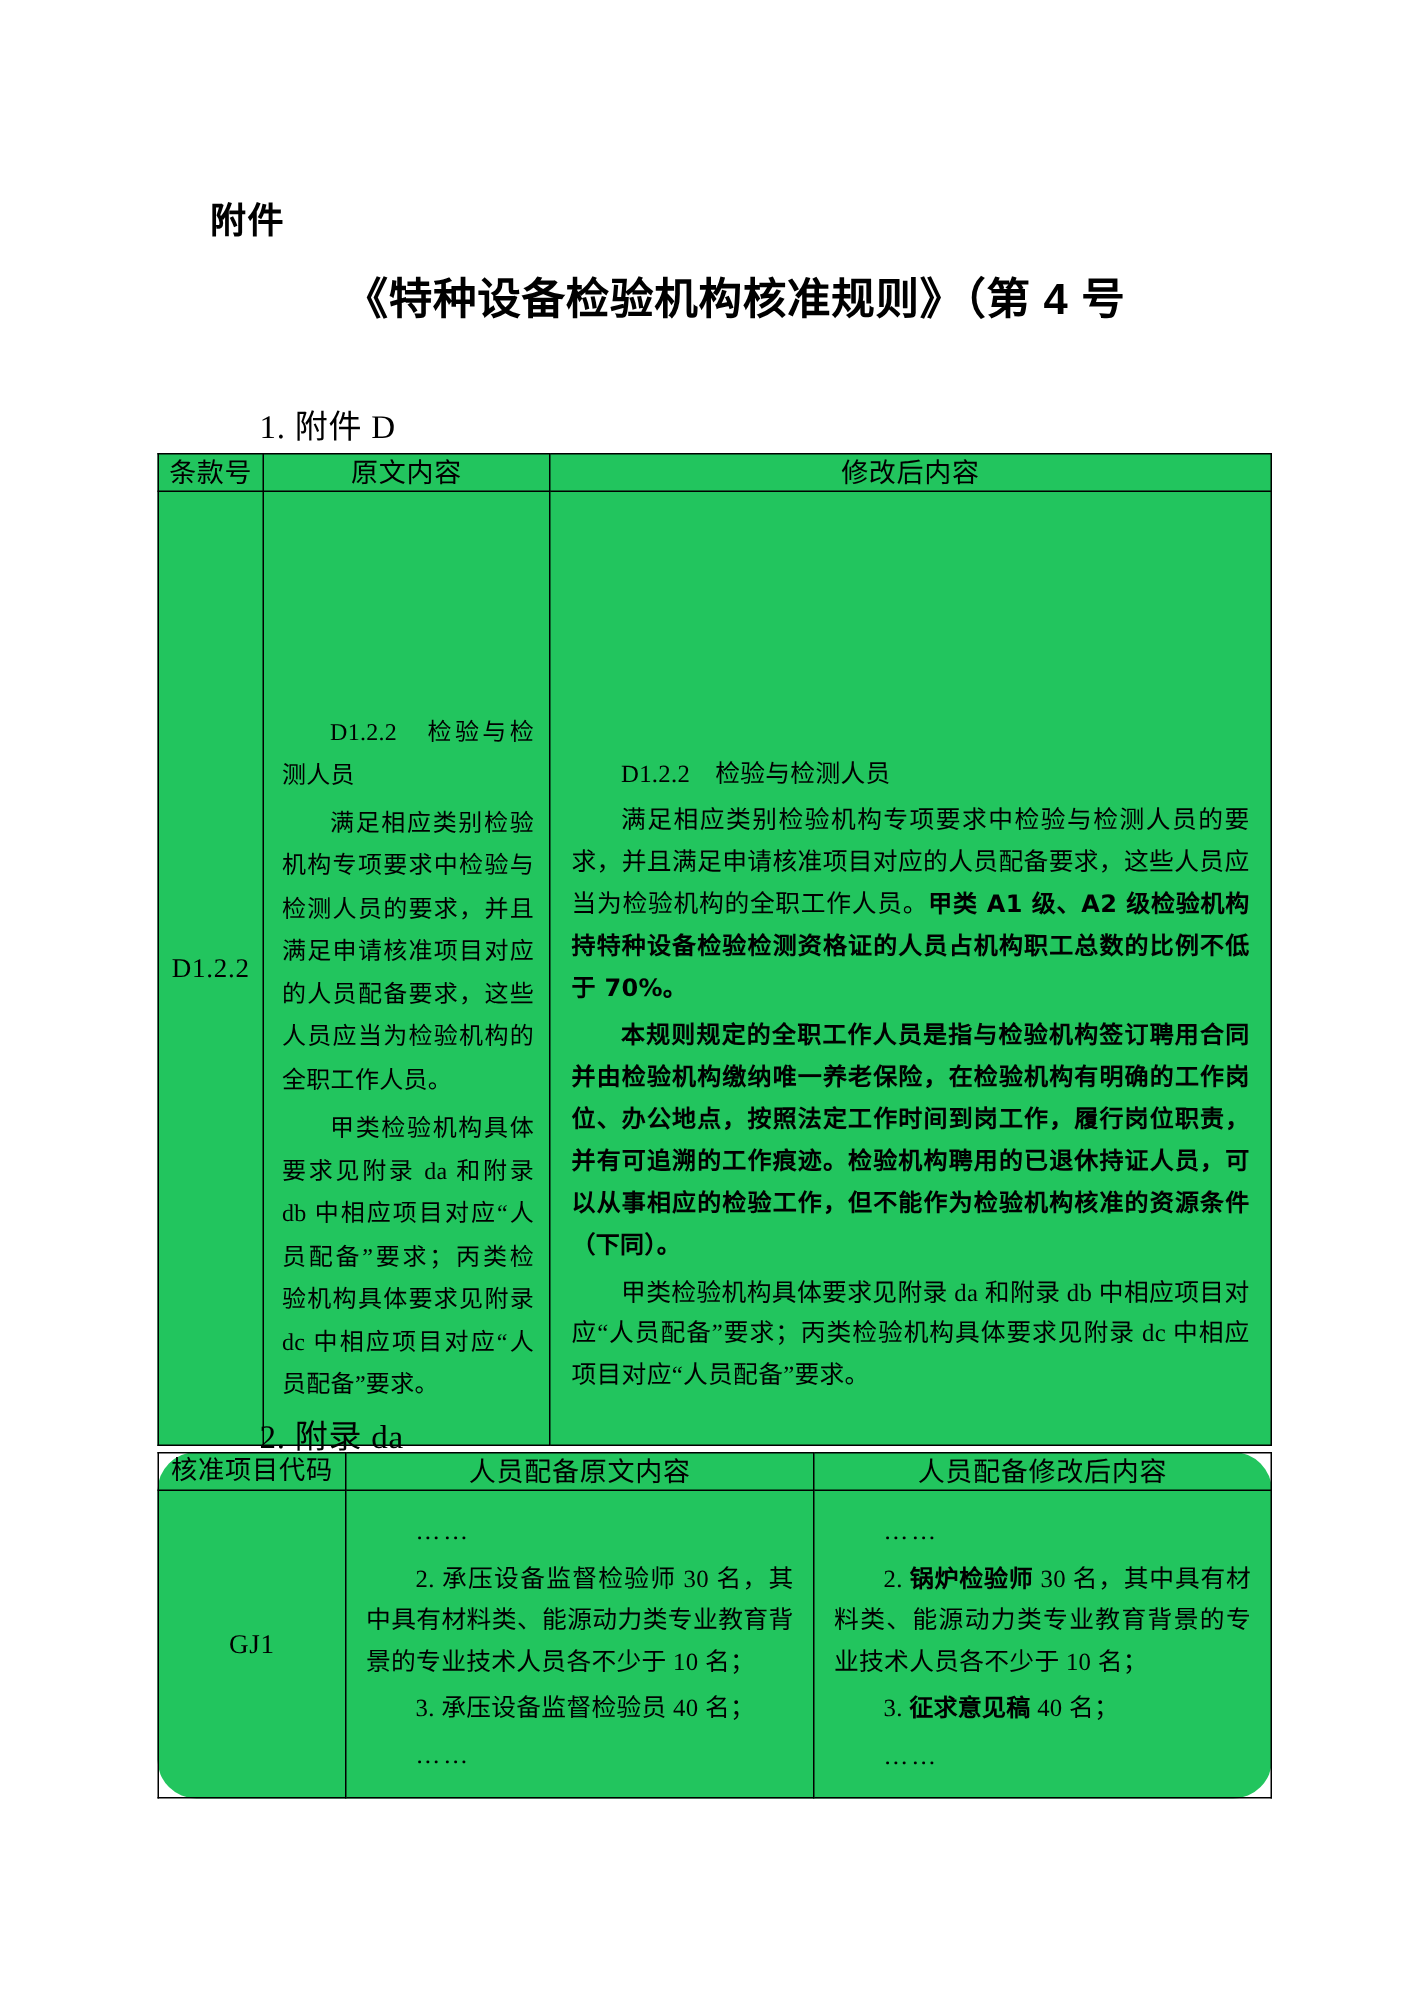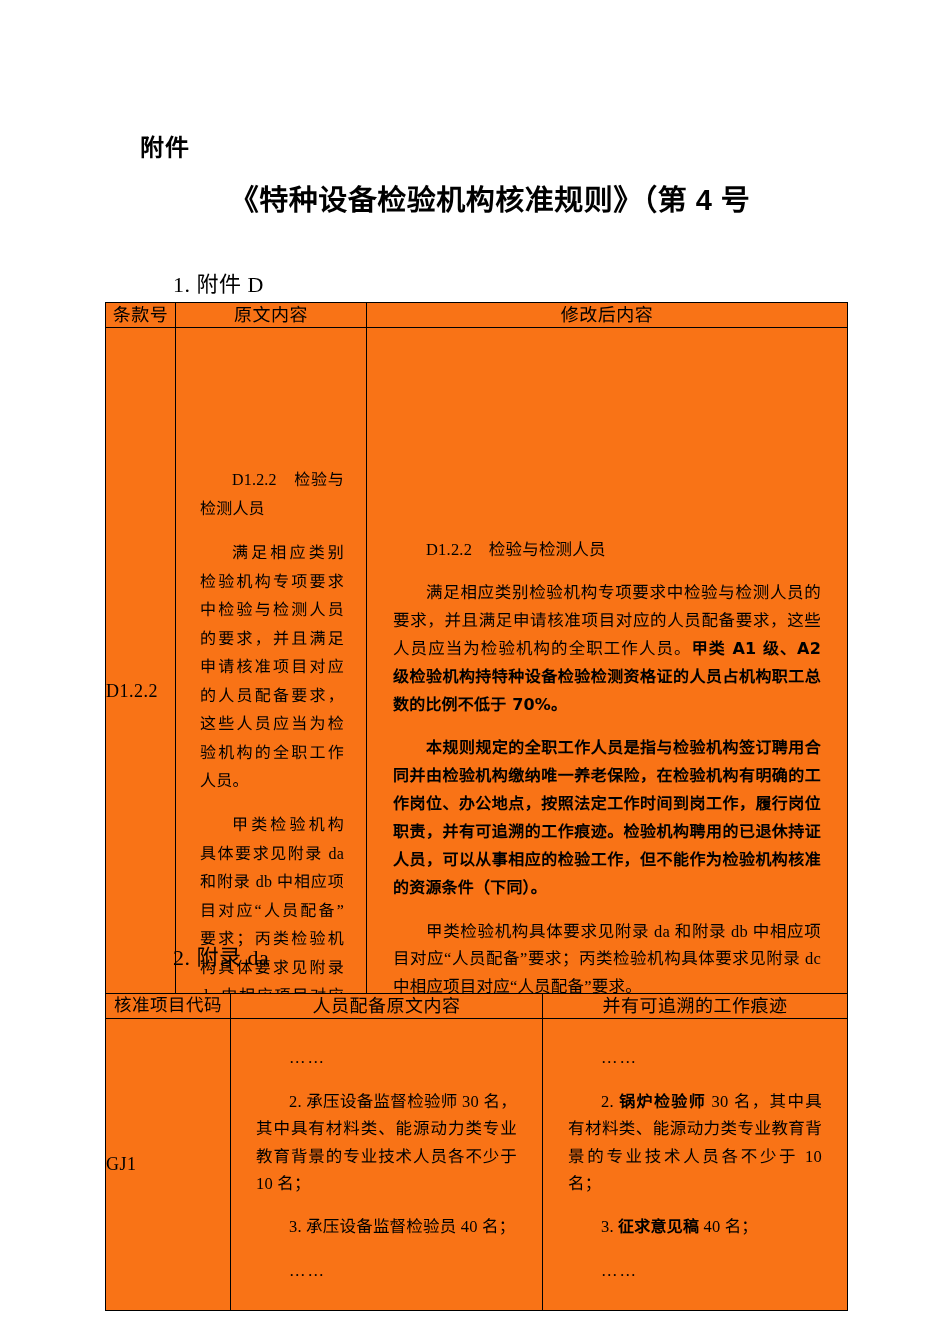--- a/index.html
+++ b/index.html
@@ -58,62 +58,62 @@
     margin-left: 28px;
   }
   #sec1 { left: 145px; top: 272px; }
   #sec2 { left: 145px; top: 945px; }
 
   
   table.doc-table {
     position: absolute;
     border-collapse: collapse;
     table-layout: fixed;
-    background: #f97316;
+    background: #22c55e;
   }
   table.doc-table td,
   table.doc-table th {
     border: 1.6px solid #000;
     vertical-align: middle;
     padding: 0;
     font-weight: normal;
   }
 
   #table1 { left: 105px; top: 302px; width: 742px; }
-  #table2 { left: 105px; top: 993px; width: 742px; }
+  #table2 { left: 105px; top: 968px; width: 742px; border-radius: 26px; }
 
   .th-cell {
     text-align: center;
     font-size: 18px;
     line-height: 1.35;
     padding: 7px 4px 8px 4px;
     letter-spacing: 0.5px;
   }
   .th-cell.narrow { font-size: 17.5px; }
 
   .code-cell {
-    text-align: left;
+    text-align: center;
     font-size: 18px;
     letter-spacing: 0.5px;
     vertical-align: middle;
   }
 
   .body-cell {
     vertical-align: top;
     padding: 0;
   }
   .body-cell .inner {
     font-size: 16.5px;
     line-height: 1.62;
     letter-spacing: 0.2px;
     text-align: justify;
     text-justify: inter-ideograph;
   }
   .body-cell .inner p {
-    margin: 16px;
+    margin: 4px;
     text-indent: 2em;
   }
 
   
   #t1-orig .inner {
     padding: 0 6px 0 8px;
     font-size: 16px;
     line-height: 1.78;
   }
   
@@ -201,21 +201,21 @@
   <table class="doc-table" id="table2">
     <colgroup>
       <col style="width:125px">
       <col style="width:312px">
       <col style="width:305px">
     </colgroup>
     <thead>
       <tr>
         <th class="th-cell narrow">核准项目代码</th>
         <th class="th-cell">人员配备原文内容</th>
-        <th class="th-cell">并有可追溯的工作痕迹</th>
+        <th class="th-cell">人员配备修改后内容</th>
       </tr>
     </thead>
     <tbody>
       <tr style="height: 165px;">
         <td class="code-cell">GJ1</td>
 
         <td class="body-cell" id="t2-orig">
           <div class="inner">
             <p class="dots">……</p>
             <p>2. 承压设备监督检验师 30 名，其中具有材料类、能源动力类专业教育背景的专业技术人员各不少于 10 名；</p>

